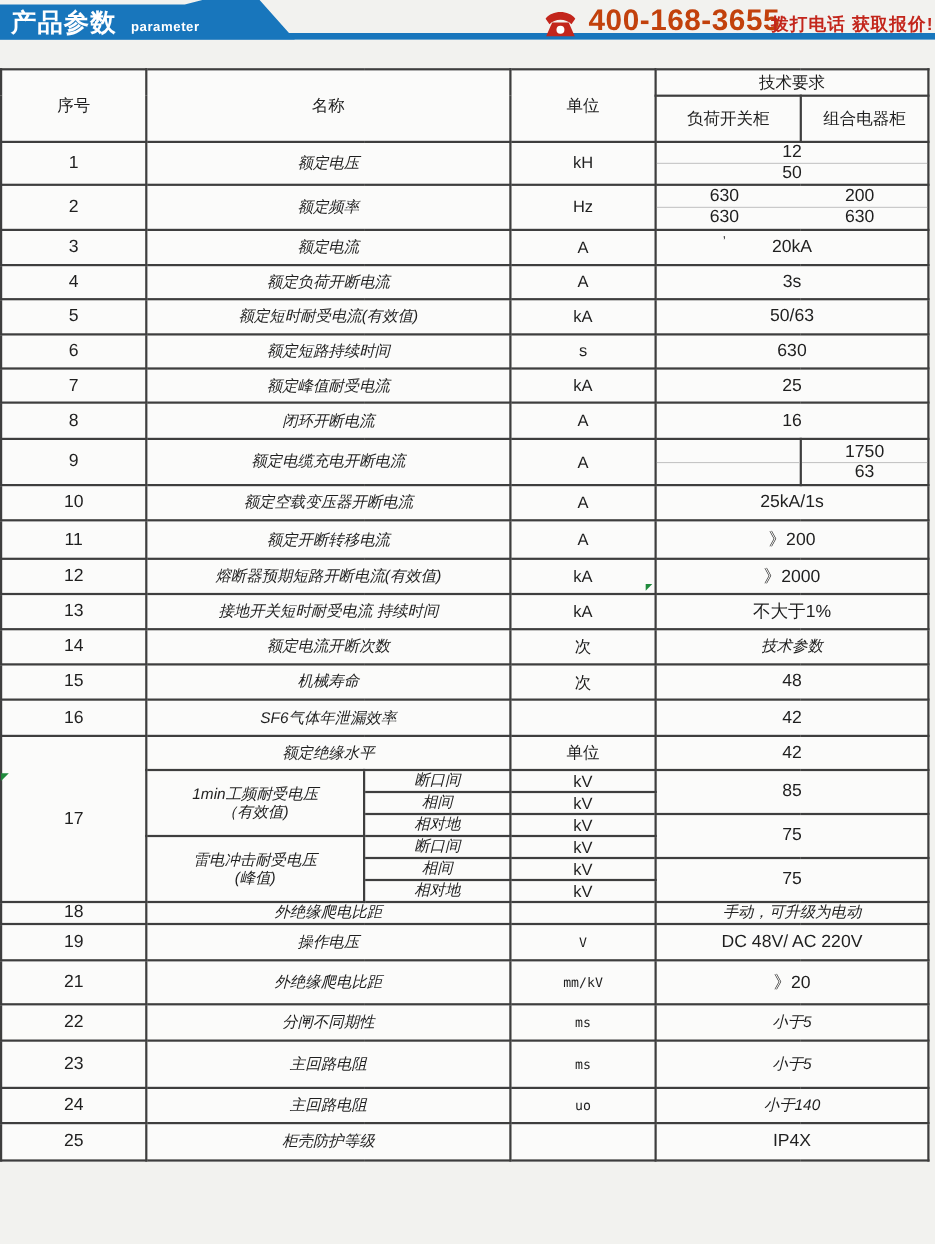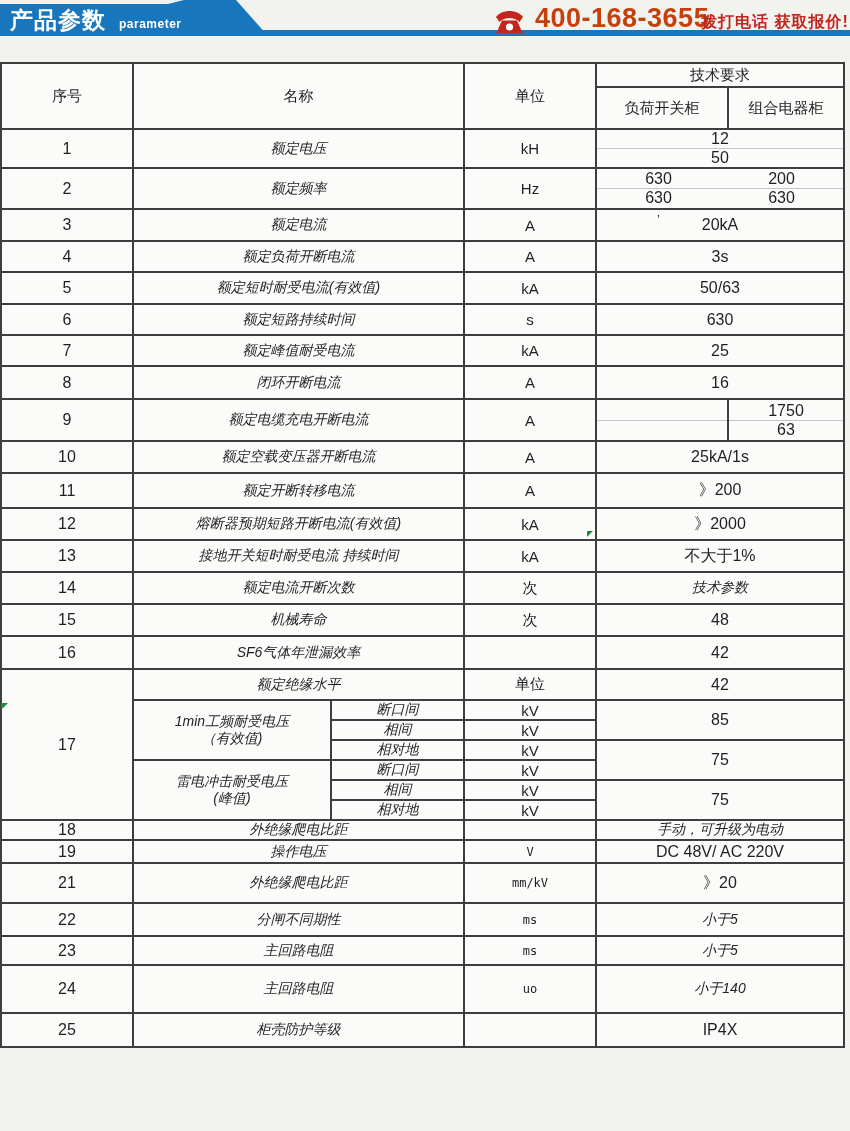--- a/index.html
+++ b/index.html
@@ -258,45 +258,45 @@
       <td class="cn thin">相对地</td>
       <td class="unit thin">kV</td>
     </tr>
 
     <tr style="height:14px">
       <td class="num">18</td>
       <td colspan="2" class="cn">外绝缘爬电比距</td>
       <td class="unit cell-hl"></td>
       <td colspan="2" class="cn">手动，可升级为电动</td>
     </tr>
-    <tr style="height:23px">
+    <tr style="height:33px">
       <td class="num">19</td>
       <td colspan="2" class="cn">操作电压</td>
       <td class="unit-sm">V</td>
       <td colspan="2" class="num">DC 48V/ AC 220V</td>
     </tr>
     <tr style="height:40px">
       <td class="num">21</td>
       <td colspan="2" class="cn">外绝缘爬电比距</td>
       <td class="unit-sm">mm/kV</td>
       <td colspan="2" class="num">》20</td>
     </tr>
     <tr style="height:33px">
       <td class="num">22</td>
       <td colspan="2" class="cn">分闸不同期性</td>
       <td class="unit-sm">ms</td>
       <td colspan="2" class="cn">小于5</td>
     </tr>
-    <tr style="height:29px">
+    <tr style="height:43px">
       <td class="num">23</td>
       <td colspan="2" class="cn">主回路电阻</td>
       <td class="unit-sm">ms</td>
       <td colspan="2" class="cn">小于5</td>
     </tr>
-    <tr style="height:48px">
+    <tr style="height:32px">
       <td class="num">24</td>
       <td colspan="2" class="cn">主回路电阻</td>
       <td class="unit-sm">uo</td>
       <td colspan="2" class="cn">小于140</td>
     </tr>
     <tr style="height:34px">
       <td class="num">25</td>
       <td colspan="2" class="cn">柜壳防护等级</td>
       <td class="unit"></td>
       <td colspan="2" class="num">IP4X</td>

